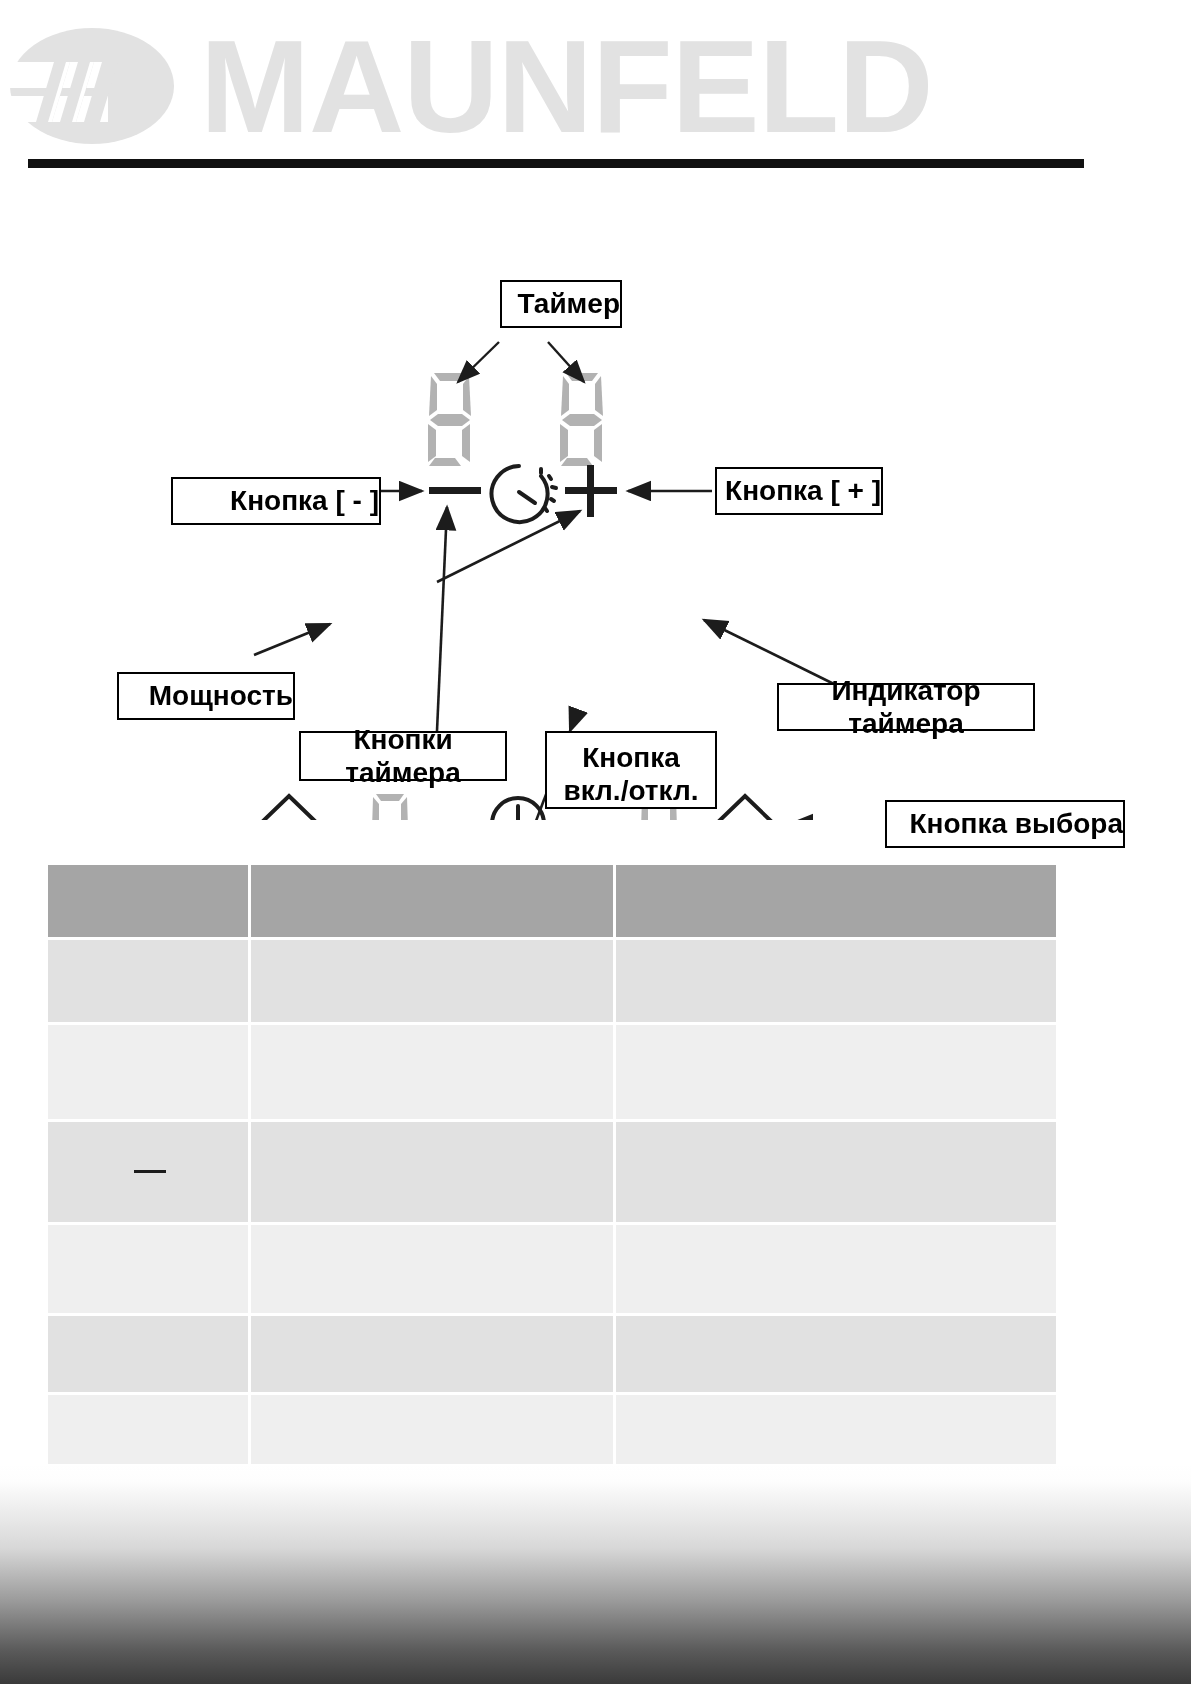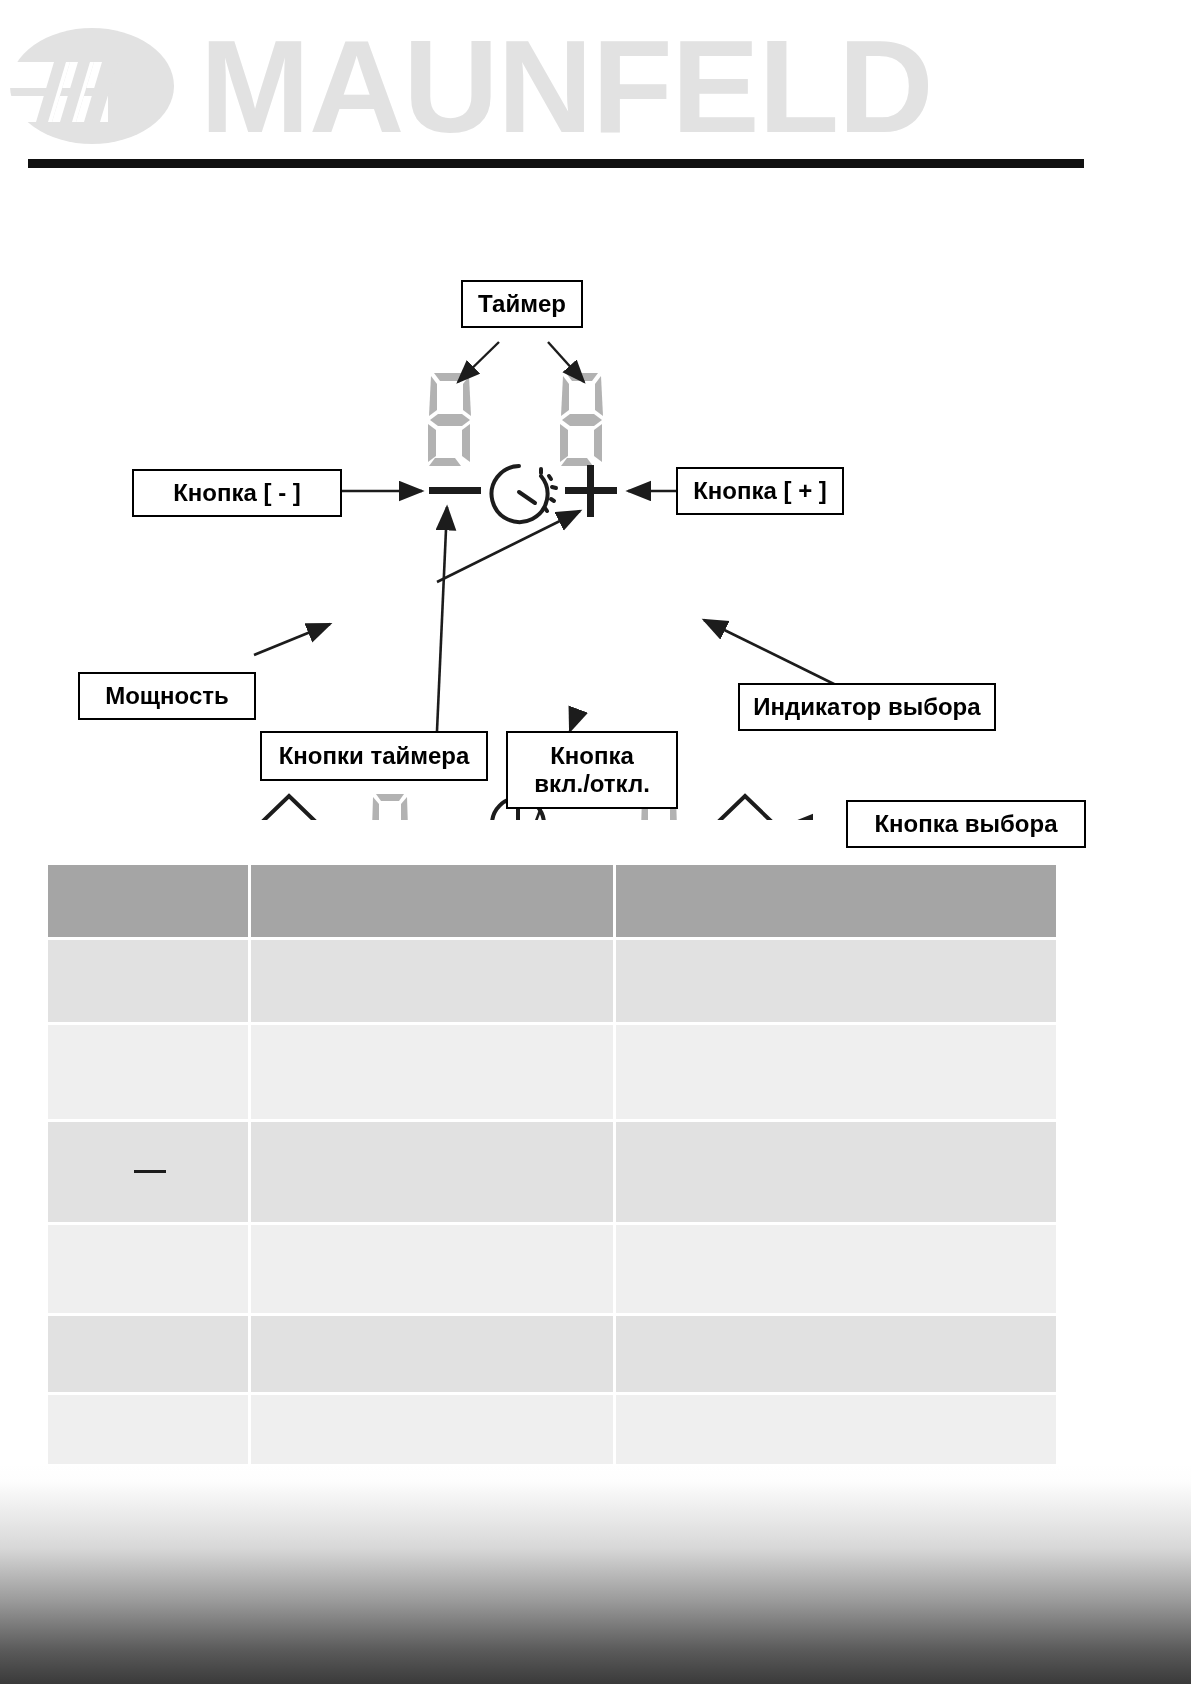--- a/index.html
+++ b/index.html
@@ -40,27 +40,28 @@
   #diagram{
     position:absolute;left:0;top:245px;width:1191px;height:575px;
   }
   #diagram svg{position:absolute;left:0;top:0;}
 
   .callout{
     position:absolute;
     border:2px solid #000000;
     background:#ffffff;
     box-sizing:border-box;
-    display:flex;align-items:center;justify-content:center;
+    display:flex;align-items:center;justify-content:flex-end;
     font-weight:700;
-    font-size:24px;
+    font-size:28px;
     color:#000000;
     text-align:center;
     line-height:1.18;
     font-family:"Liberation Sans", sans-serif;
+    margin-left:39px;
   }
 
   
   #spec-table{
     position:absolute;left:45px;top:862px;
     width:1008px;
     border-collapse:separate;
     border-spacing:3px;
     table-layout:fixed;
   }
@@ -214,43 +215,43 @@
 
     <line x1="437" y1="337" x2="580" y2="266" stroke="#1c1c1c" stroke-width="2.6" marker-end="url(#arr)"></line>
 
     <line x1="570" y1="486" x2="522" y2="613" stroke="#1c1c1c" stroke-width="2.6" marker-start="url(#arr)"></line>
   </svg>
 
   <div class="callout" style="left:461px;top:35px;width:122px;height:48px;">
     <span>Таймер</span>
   </div>
 
-  <div class="callout" style="left:132px;top:224px;width:210px;height:48px;">
+  <div class="callout" style="left:132px;top:232px;width:210px;height:48px;">
     <span>Кнопка [ - ]</span>
   </div>
 
   <div class="callout" style="left:676px;top:222px;width:168px;height:48px;">
     <span>Кнопка [ + ]</span>
   </div>
 
   <div class="callout" style="left:846px;top:555px;width:220px;height:48px; top:...;" hidden=""></div>
 
   <div class="callout" style="left:846px;top:555px;width:240px;height:48px;">
     <span>Кнопка выбора</span>
   </div>
 
   <div class="callout" style="left:78px;top:427px;width:178px;height:48px;">
     <span>Мощность</span>
   </div>
 
   <div class="callout" style="left:738px;top:438px;width:258px;height:48px;">
-    <span>Индикатор выбора</span>
-  </div>
-
-  <div class="callout" style="left:260px;top:486px;width:228px;height:50px;">
+    <span>Индикатор таймера</span>
+  </div>
+
+  <div class="callout" style="left:260px;top:486px;width:208px;height:50px;">
     <span>Кнопки таймера</span>
   </div>
 
   <div class="callout" style="left:506px;top:486px;width:172px;height:78px;flex-direction:column;">
     <span>Кнопка</span>
     <span>вкл./откл.</span>
   </div>
 
 </div>
 

